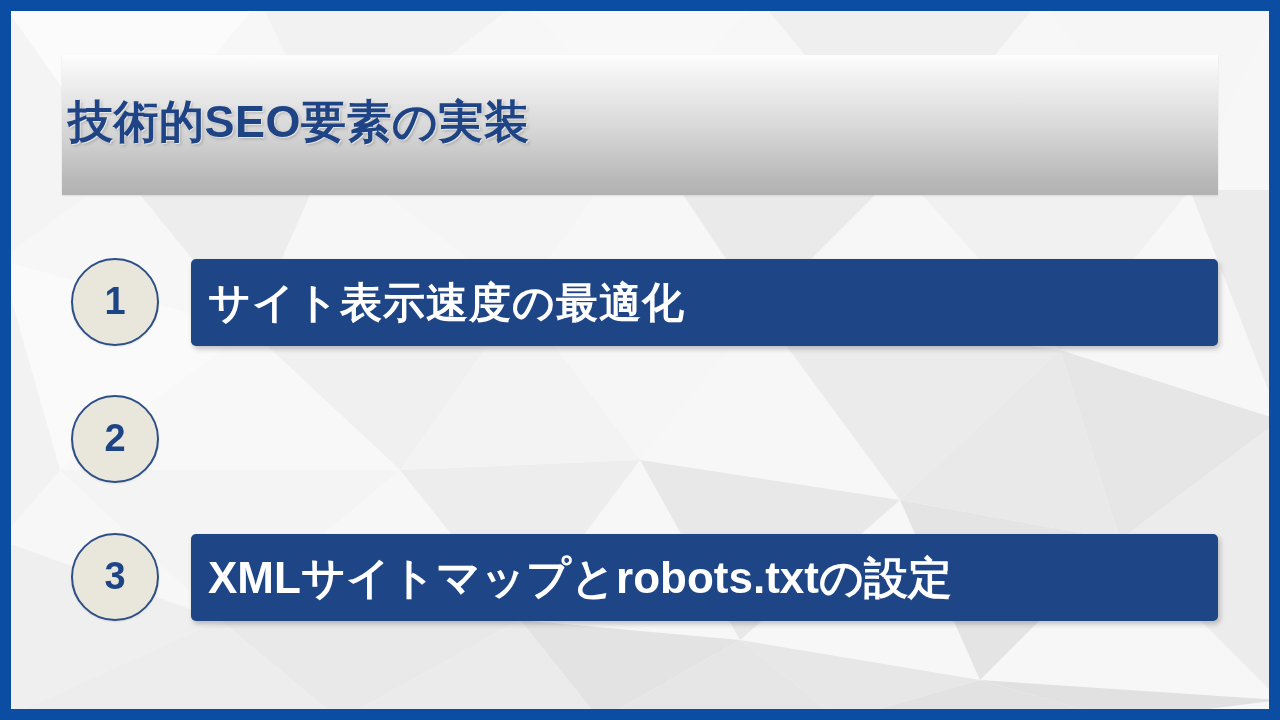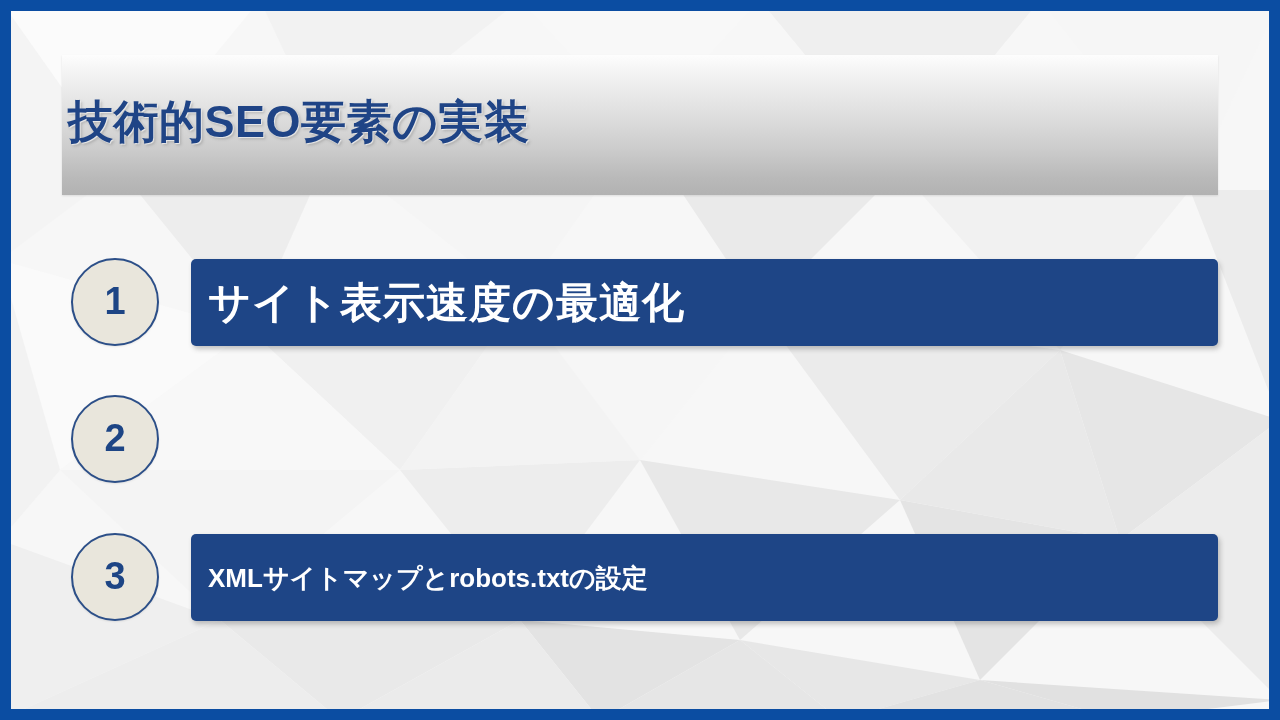--- a/index.html
+++ b/index.html
@@ -122,21 +122,21 @@
     box-sizing: border-box;
     padding-left: 17px;
   }
   .bar-label {
     color: #ffffff;
     font-weight: bold;
     white-space: nowrap;
     line-height: 1;
   }
   .bar-label.size-lg { font-size: 42px; letter-spacing: 1px; }
-  .bar-label.size-md { font-size: 26px; letter-spacing: 0px; }
+  .bar-label.size-md { font-size: 44px; letter-spacing: 0px; }
 </style>
 </head>
 <body>
 
 <div id="slide">
 
   <svg class="bg-poly" viewBox="0 0 1280 720" preserveAspectRatio="none">
     <rect x="0" y="0" width="1280" height="720" fill="#f7f7f7"></rect>
     <g stroke="none">
       <polygon points="0,0 260,0 120,170" fill="#fbfbfb"></polygon>

